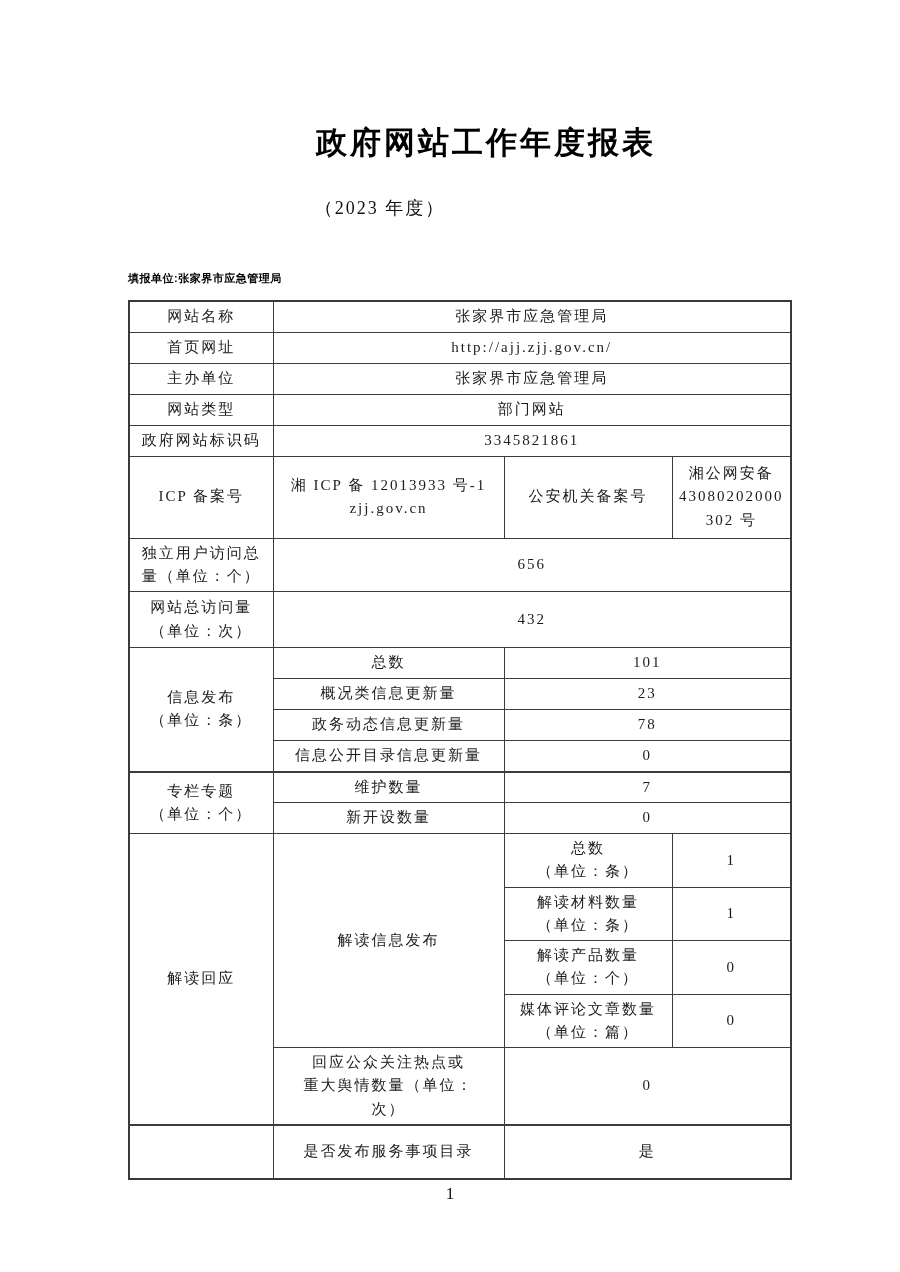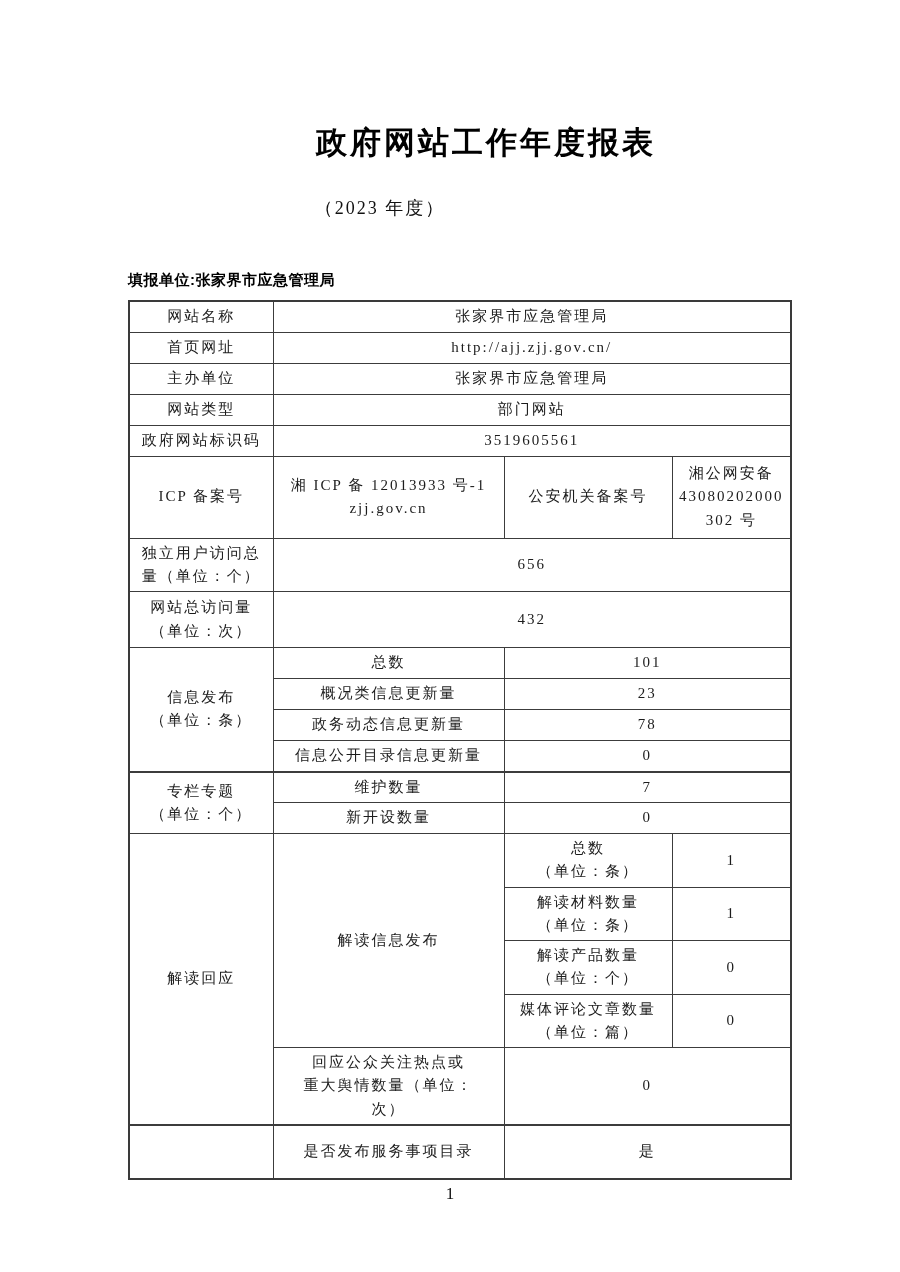--- a/index.html
+++ b/index.html
@@ -23,21 +23,21 @@
   .doc-subtitle{
     position:absolute;top:196px;left:0;width:760px;
     text-align:center;
     font-size:18px;letter-spacing:2px;
     color:#111;
   }
   .reporting-unit{
     position:absolute;top:271px;left:128px;
     font-family:"Liberation Sans","DejaVu Sans",sans-serif;
     font-weight:bold;
-    font-size:15px;letter-spacing:0.5px;
+    font-size:11px;letter-spacing:0.5px;
     color:#000;
   }
   table.report{
     position:absolute;top:300px;left:128px;
     width:662px;
     border-collapse:collapse;
     table-layout:fixed;
     border:2px solid #3a3a3a;
   }
   table.report td{
@@ -98,21 +98,21 @@
       <tr class="h31">
         <td>主办单位</td>
         <td colspan="3">张家界市应急管理局</td>
       </tr>
       <tr class="h31">
         <td>网站类型</td>
         <td colspan="3">部门网站</td>
       </tr>
       <tr class="h31">
         <td>政府网站标识码</td>
-        <td colspan="3" class="num">3519605561</td>
+        <td colspan="3" class="num">3345821861</td>
       </tr>
 
       <tr class="hicp">
         <td>ICP 备案号</td>
         <td class="ml num">湘 ICP 备 12013933 号-1
 zjj.gov.cn</td>
         <td>公安机关备案号</td>
         <td class="ml num">湘公网安备
 43080202000
 302 号</td>

